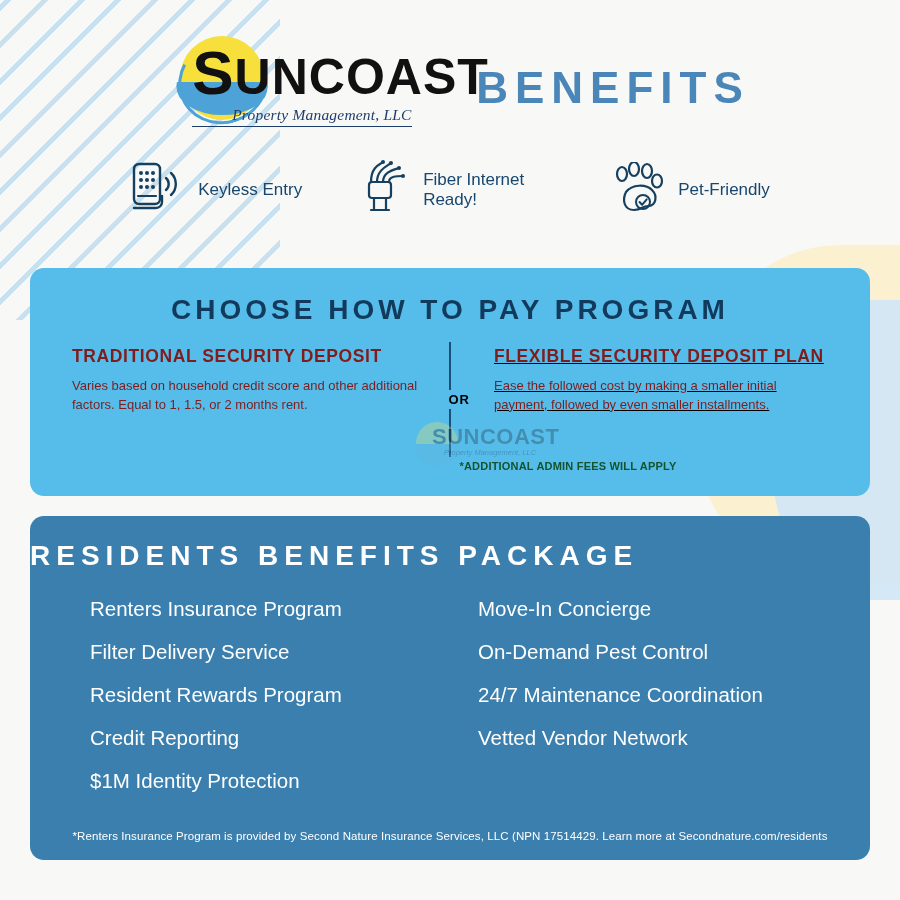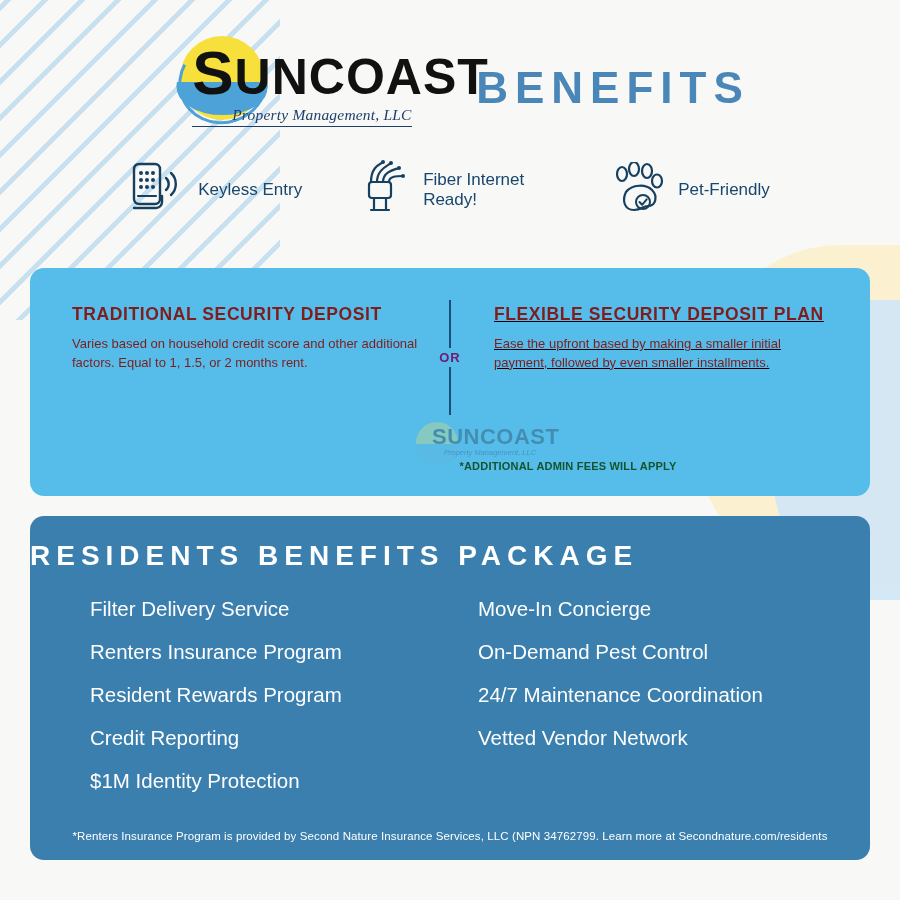--- a/index.html
+++ b/index.html
@@ -188,23 +188,24 @@
   }
   .divider-or .bar {
     width: 2px; height: 48px;
     background: #1a4f78;
     margin: 0 auto;
   }
   .divider-or .bar.lower { margin-top: 2px; }
   .divider-or .or-text {
     font-size: 13px;
     font-weight: bold;
-    color: #701a75;
+    color: #000000;
     letter-spacing: 1px;
     margin: 2px 0;
+    text-align: right;
   }
   .admin-note {
     position: absolute;
     left: 50%;
     transform: translateX(-50%);
     bottom: 24px;
     font-size: 11px;
     font-weight: bold;
     color: #14532d;
     letter-spacing: .2px;
@@ -346,64 +347,65 @@
         <path d="M14 30 C10 38 12 48 22 48 C30 48 30 44 36 44 C44 44 46 34 40 28 C34 22 20 22 14 30 Z" fill="none" stroke="#16405f" stroke-width="2.2"></path>
         <circle cx="31" cy="40" r="7" fill="none" stroke="#16405f" stroke-width="2"></circle>
         <path d="M27.5 40 l2.6 2.8 l4.6 -5.4" fill="none" stroke="#16405f" stroke-width="2" stroke-linecap="round" stroke-linejoin="round"></path>
       </svg>
       <div class="label">Pet-Friendly</div>
     </div>
 
   </div>
 
   <div class="panel-pay">
+    <h2>CHOOSE HOW TO PAY PROGRAM</h2>
 
     <div class="pay-cols">
       <div class="pay-col left">
         <h3>TRADITIONAL SECURITY DEPOSIT</h3>
         <p>Varies based on household credit score and other additional factors. Equal to 1, 1.5, or 2 months rent.</p>
       </div>
 
       <div class="divider-or">
         <div class="bar"></div>
         <div class="or-text">OR</div>
         <div class="bar lower"></div>
       </div>
 
       <div class="pay-col right">
         <h3>FLEXIBLE SECURITY DEPOSIT PLAN</h3>
-        <p>Ease the upfront based by making a smaller initial payment, followed by even smaller installments.</p>
+        <p>Ease the followed cost by making a smaller initial payment, followed by even smaller installments.</p>
       </div>
     </div>
 
     <div class="wm">
       <div class="wm-circle"></div>
       <div class="wm-wave"></div>
       <div class="wm-text">SUNCOAST</div>
       <div class="wm-sub">Property Management, LLC</div>
     </div>
 
     <div class="admin-note">*ADDITIONAL ADMIN FEES WILL APPLY</div>
   </div>
 
   <div class="panel-rbp">
     <h2>RESIDENTS BENEFITS PACKAGE</h2>
 
     <div class="rbp-cols">
       <div class="rbp-col left">
+        <div class="rbp-item">Renters Insurance Program</div>
         <div class="rbp-item">Filter Delivery Service</div>
-        <div class="rbp-item">Renters Insurance Program</div>
         <div class="rbp-item">Resident Rewards Program</div>
         <div class="rbp-item">Credit Reporting</div>
         <div class="rbp-item">$1M Identity Protection</div>
       </div>
       <div class="rbp-col right">
         <div class="rbp-item">Move-In Concierge</div>
         <div class="rbp-item">On-Demand Pest Control</div>
         <div class="rbp-item">24/7 Maintenance Coordination</div>
         <div class="rbp-item">Vetted Vendor Network</div>
       </div>
     </div>
 
-    <div class="rbp-note">*Renters Insurance Program is provided by Second Nature Insurance Services, LLC (NPN 34762799. Learn more at Secondnature.com/residents</div>
+    <div class="rbp-note">*Renters Insurance Program is provided by Second Nature Insurance Services, LLC (NPN 17514429. Learn more at Secondnature.com/residents</div>
   </div>
 
 </div>
 
 </body></html>

